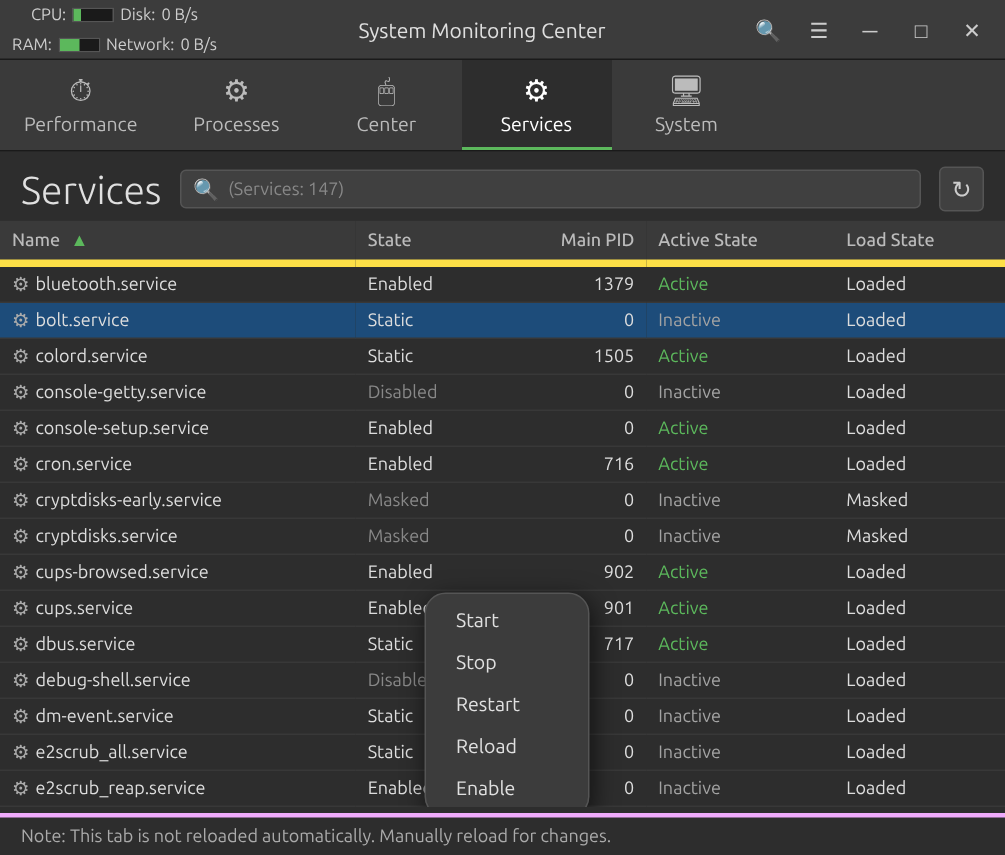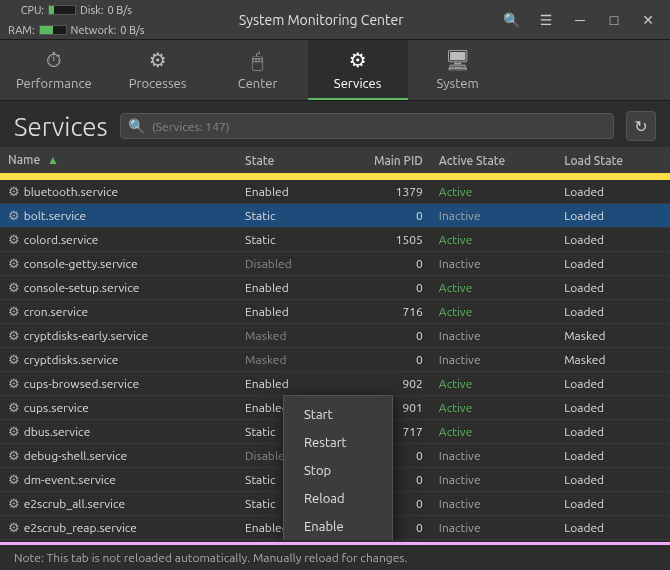--- a/index.html
+++ b/index.html
@@ -160,21 +160,21 @@
     .table-container {
       position: relative;
       overflow: hidden;
     }
     table {
       width: 100%;
       border-collapse: collapse;
     }
     thead tr {
       background: #3a3a3a;
-      border-bottom: 7px solid #fde047;
+      border-bottom: 5px solid #fde047;
     }
     thead th {
       text-align: left;
       padding: 6px 8px;
       font-weight: 500;
       color: #bbb;
       font-size: 12px;
       cursor: pointer;
       user-select: none;
     }
@@ -207,21 +207,21 @@
     .state-disabled { color: #888; }
     .active-active { color: #5cb85c; }
     .active-inactive { color: #a3a3a3; }
     .sort-arrow { margin-left: 4px; color: #5cb85c; }
 
     
     .context-menu {
       position: absolute;
       background: #3c3c3c;
       border: 1px solid #555;
-      border-radius: 0;
+      border-radius: 14px;
       box-shadow: 2px 4px 16px rgba(0,0,0,0.6);
       z-index: 100;
       min-width: 110px;
       padding: 4px 0;
     }
     .context-menu-item {
       padding: 7px 20px;
       cursor: pointer;
       font-size: 13px;
       color: #e0e0e0;
@@ -494,21 +494,21 @@
     <td class="state-enabled">Enabled</td>
     <td style="text-align:right;">0</td>
     <td class="active-inactive">Inactive</td>
     <td>Loaded</td>
   </tr>
       </tbody>
   </table>
 
   <div class="context-menu" id="context-menu" style="left: 283px; top: 248px;">
     <div class="context-menu-item">Start</div>
+    <div class="context-menu-item">Stop</div>
     <div class="context-menu-item">Restart</div>
-    <div class="context-menu-item">Stop</div>
     <div class="context-menu-item">Reload</div>
     <div class="context-menu-item">Enable</div>
 
   </div>
 </div>
 
 <div class="note-bar">Note: This tab is not reloaded automatically. Manually reload for changes.</div>
 
 </body></html>

